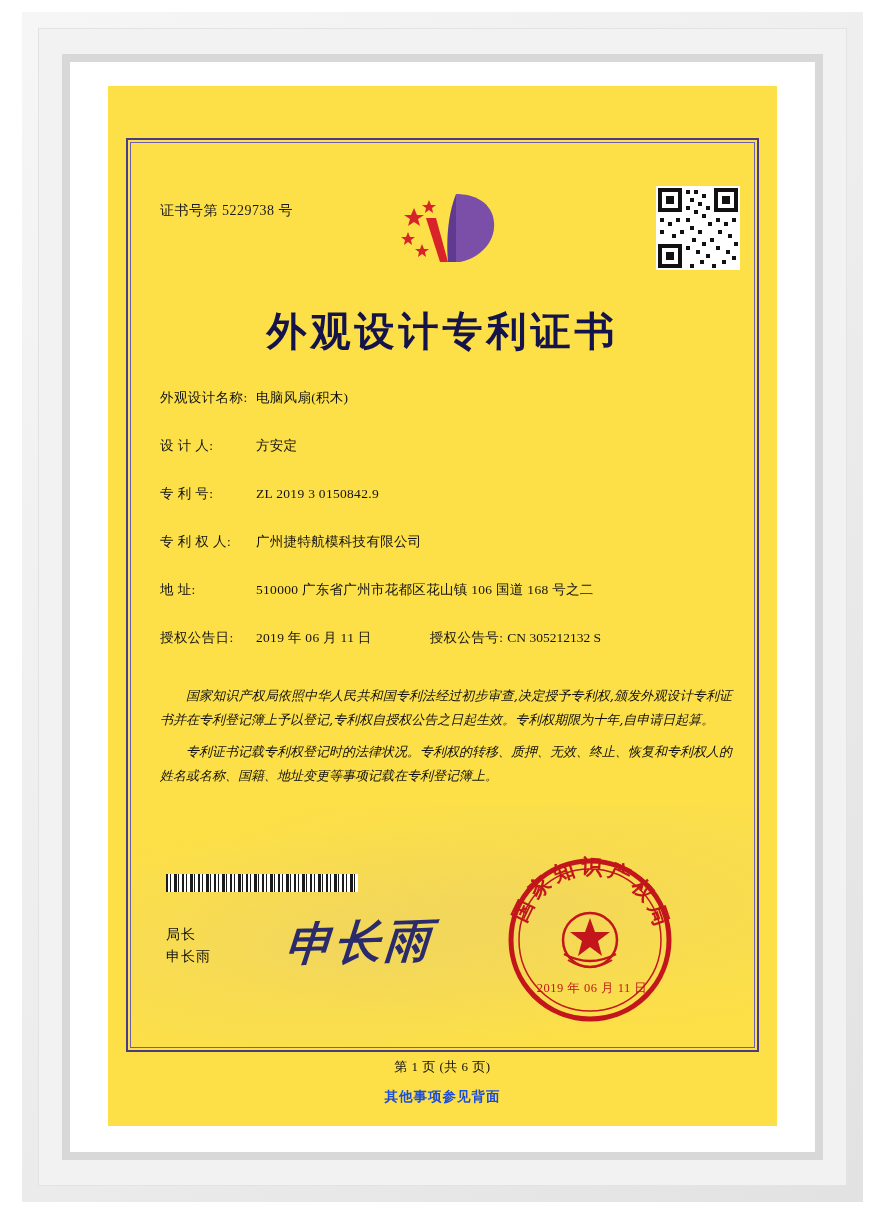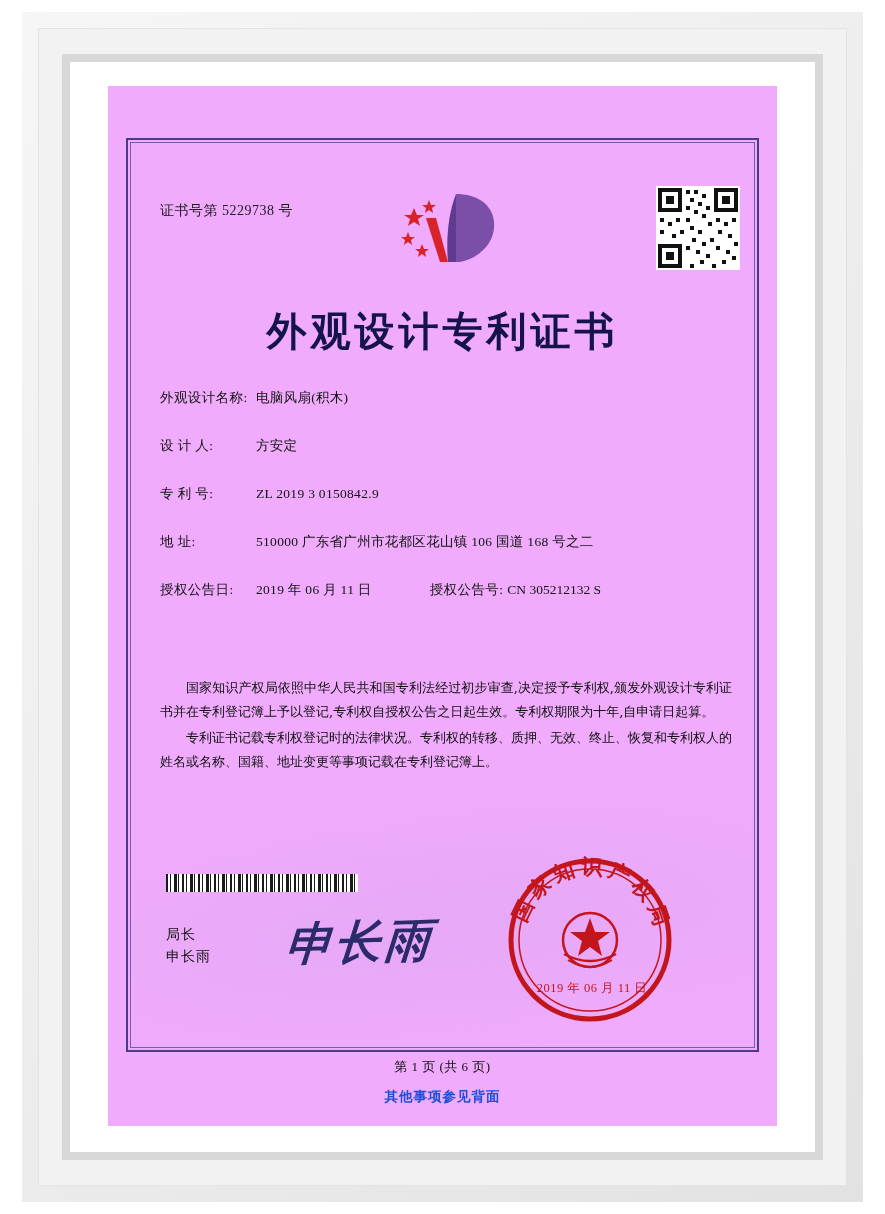--- a/index.html
+++ b/index.html
@@ -51,21 +51,21 @@
     width: 745px; height: 1090px;
     background: #ffffff;
     box-sizing: border-box;
   }
 
   
   .cert-page {
     position: absolute;
     left: 108px; top: 86px;
     width: 669px; height: 1040px;
-    background: #f0abfc;
+    background: #fde047;
     box-sizing: border-box;
     overflow: hidden;
   }
   .cert-border-outer {
     position: absolute;
     left: 18px; top: 52px;
     width: 633px; height: 914px;
     border: 2px solid #4a3b86;
     box-sizing: border-box;
   }
@@ -156,22 +156,23 @@
     position: absolute;
     left: 52px; top: 590px;
     width: 572px;
     font-size: 13px;
     line-height: 24px;
     color: #101010;
     text-align: justify;
     font-family: "DejaVu Serif", "Liberation Serif", serif;
   }
   .paragraphs p {
-    margin: 0 0 2px 0;
+    margin: 8px 0 2px 0;
     text-indent: 26px;
+    font-style: italic;
   }
 
   
   .barcode {
     position: absolute;
     left: 58px; top: 788px;
     width: 192px; height: 18px;
     background:
       repeating-linear-gradient(90deg,
         #1a1a1a 0px, #1a1a1a 2px,
@@ -353,20 +354,24 @@
       <span class="field-label">设 计 人:</span>
       <span class="field-value">方安定</span>
     </div>
 
     <div class="field-row">
       <span class="field-label">专 利 号:</span>
       <span class="field-value">ZL 2019 3 0150842.9</span>
     </div>
 
 
+    <div class="field-row">
+      <span class="field-label">专 利 权 人:</span>
+      <span class="field-value">广州捷特航模科技有限公司</span>
+    </div>
 
     <div class="field-row">
       <span class="field-label">地        址:</span>
       <span class="field-value">510000 广东省广州市花都区花山镇 106 国道 168 号之二</span>
     </div>
 
     <div class="field-row two-col">
       <span class="field-label">授权公告日:</span>
       <span class="field-value">2019 年 06 月 11 日</span>
       <span class="field-second-label">授权公告号:</span>

